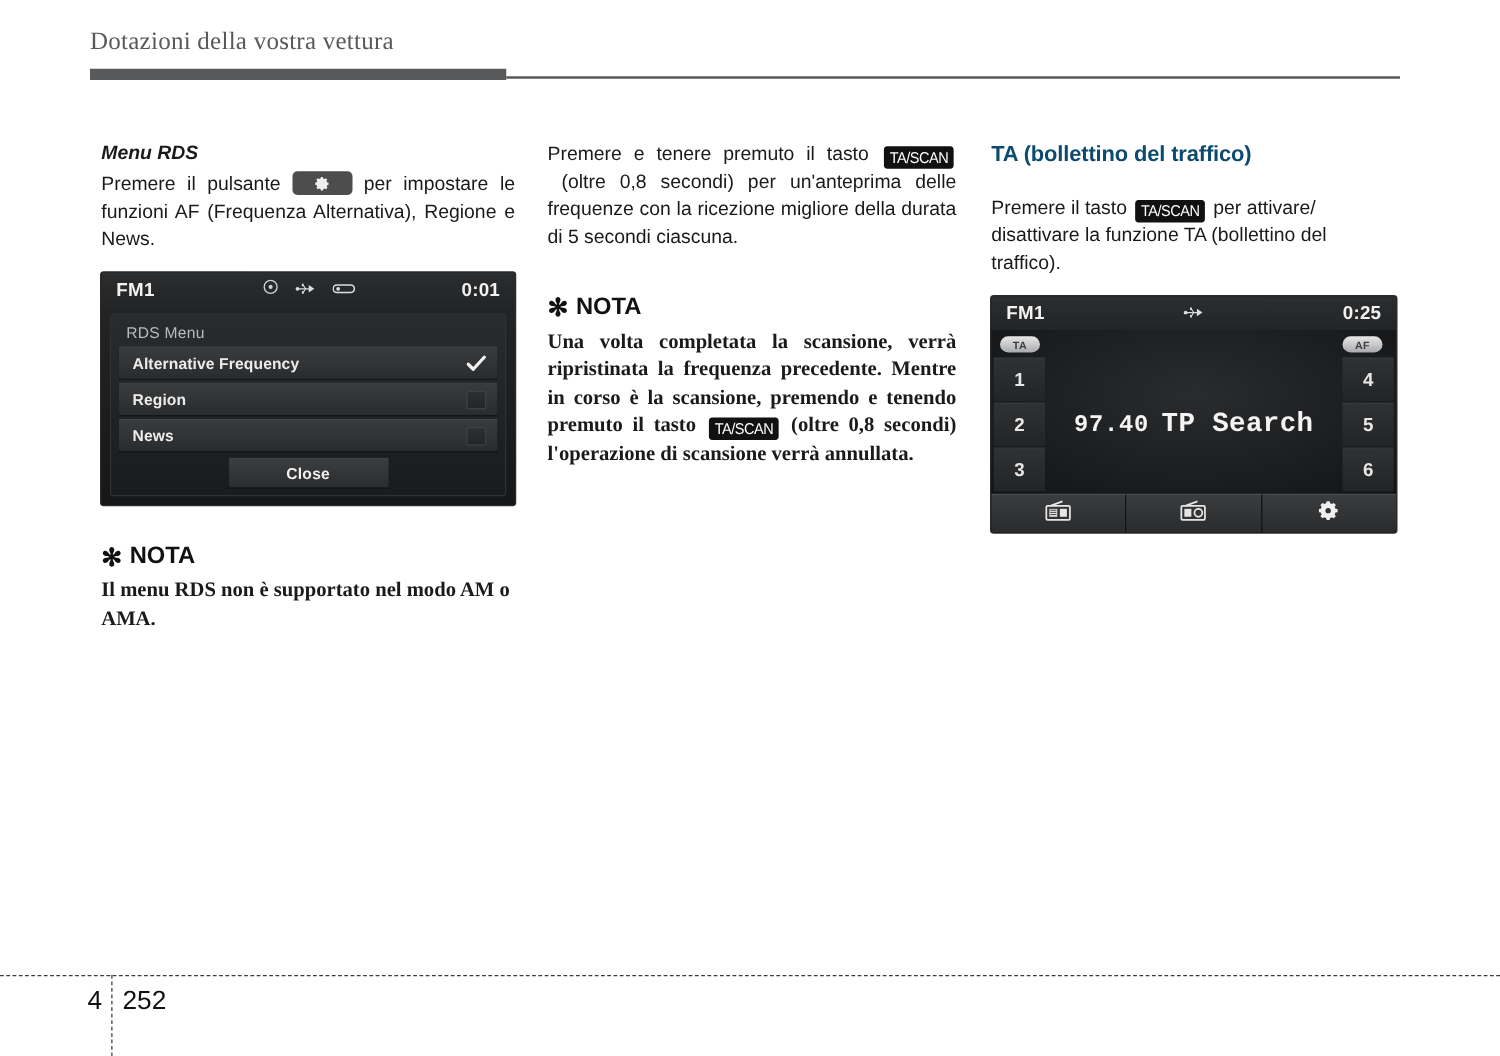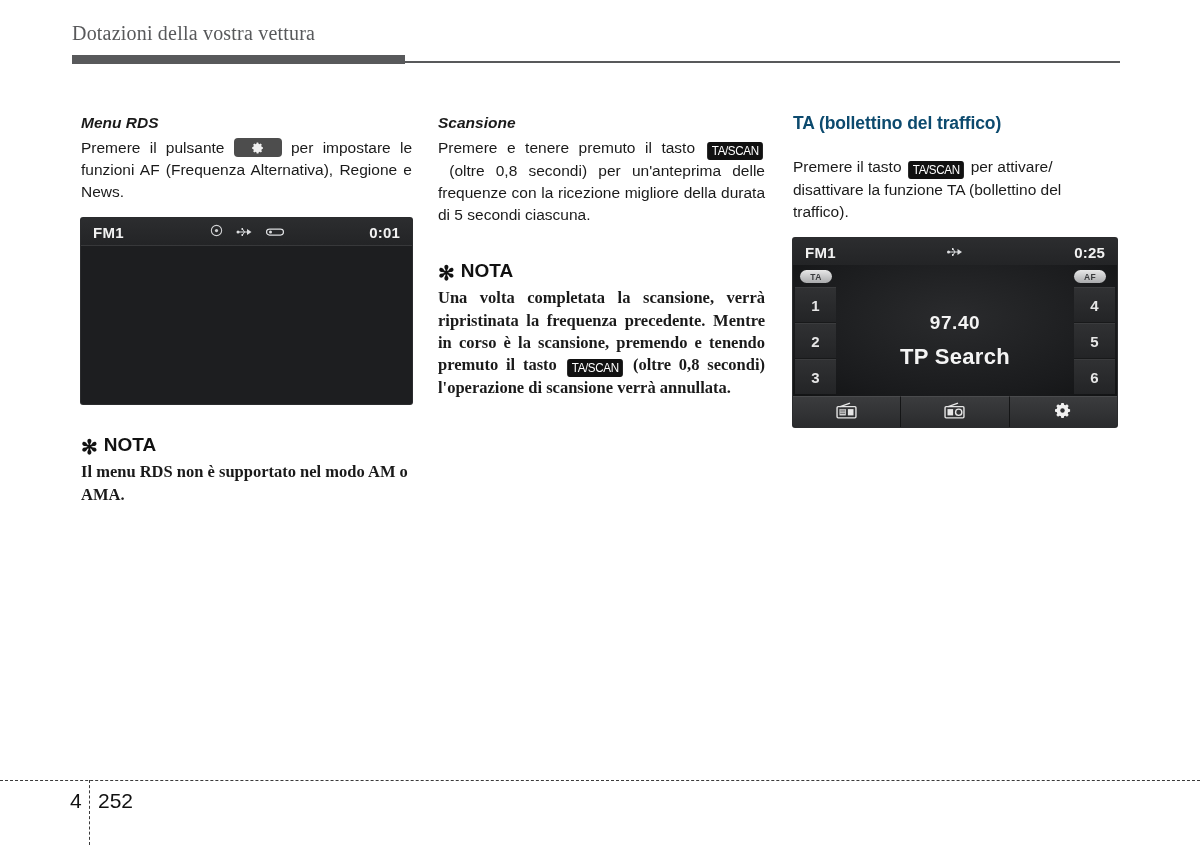--- a/index.html
+++ b/index.html
@@ -331,24 +331,25 @@
     display: flex;
     align-items: center;
     justify-content: center;
   }
   .preset-btn:last-child { border-bottom: none; }
   #radio-center {
     position: absolute;
     left: 46px; right: 46px;
     top: 22px; bottom: 2px;
     display: flex;
-    flex-direction: column;
+    flex-direction: row;
     align-items: center;
     justify-content: center;
     gap: 10px;
+    font-family: Liberation Mono, monospace;
   }
   #radio-freq {
     color: #f4f4f4;
     font-size: 19px;
     font-weight: bold;
     letter-spacing: 0.6px;
   }
   #radio-status {
     color: #f4f4f4;
     font-size: 22px;
@@ -454,34 +455,59 @@
         <span>
           <svg width="18" height="10" viewBox="0 0 36 20">
               <rect x="1" y="4" width="34" height="12" rx="6" fill="none" stroke="#dcdddf" stroke-width="2.5"></rect>
               <circle cx="9" cy="10" r="3" fill="#dcdddf"></circle>
             </svg>
         </span>
       </div>
       <div class="hu-clock">0:01</div>
     </div>
 
+    <div id="rds-body">
+      <div id="rds-dialog">
+        <div id="rds-title">RDS Menu</div>
+
+        <div class="rds-row">
+          <span class="rds-row-label">Alternative Frequency</span>
+          <span class="rds-check checked">
+            <svg width="16" height="15" viewBox="0 0 20 18">
+                <path d="M2 9.5l5 5L18 2.5" fill="none" stroke="#f2f2f2" stroke-width="3.2" stroke-linecap="round" stroke-linejoin="round"></path>
+              </svg>
+          </span>
+        </div>
+
+        <div class="rds-row">
+          <span class="rds-row-label">Region</span>
+          <span class="rds-check"></span>
+        </div>
+
+        <div class="rds-row">
+          <span class="rds-row-label">News</span>
+          <span class="rds-check"></span>
+        </div>
+
+        <div id="rds-close">Close</div>
+      </div>
+    </div>
   </div>
 
   <div class="mt-nota">
     <div class="nota-head">
       <span class="nota-star">✻</span>
       <span>NOTA</span>
     </div>
     <p class="nota-body nojust">Il menu RDS non è supportato nel modo AM o AMA.</p>
   </div>
 </div>
 
 <div class="column" id="col-mid">
 
-  <div class="sub-head">Scansione</div>
 
   <p class="body-text"><span>Premere e tenere premuto il tasto</span><span>&nbsp;</span><span class="key-tascan">TA/SCAN</span><span>&nbsp;</span><span>(oltre 0,8 secondi) per un'anteprima delle frequenze con la ricezione migliore della durata di 5 secondi ciascuna.</span></p>
 
   <div class="mt-note">
     <div class="nota-head">
       <span class="nota-star">✻</span>
       <span>NOTA</span>
     </div>
     <p class="nota-body"><span>Una volta completata la scansione, verrà ripristinata la frequenza precedente. Mentre in corso è la scansione, premendo e tenendo premuto il tasto</span><span>&nbsp;</span><span class="key-tascan">TA/SCAN</span><span>&nbsp;</span><span>(oltre 0,8 secondi) l'operazione di scansione verrà annullata.</span></p>
   </div>

